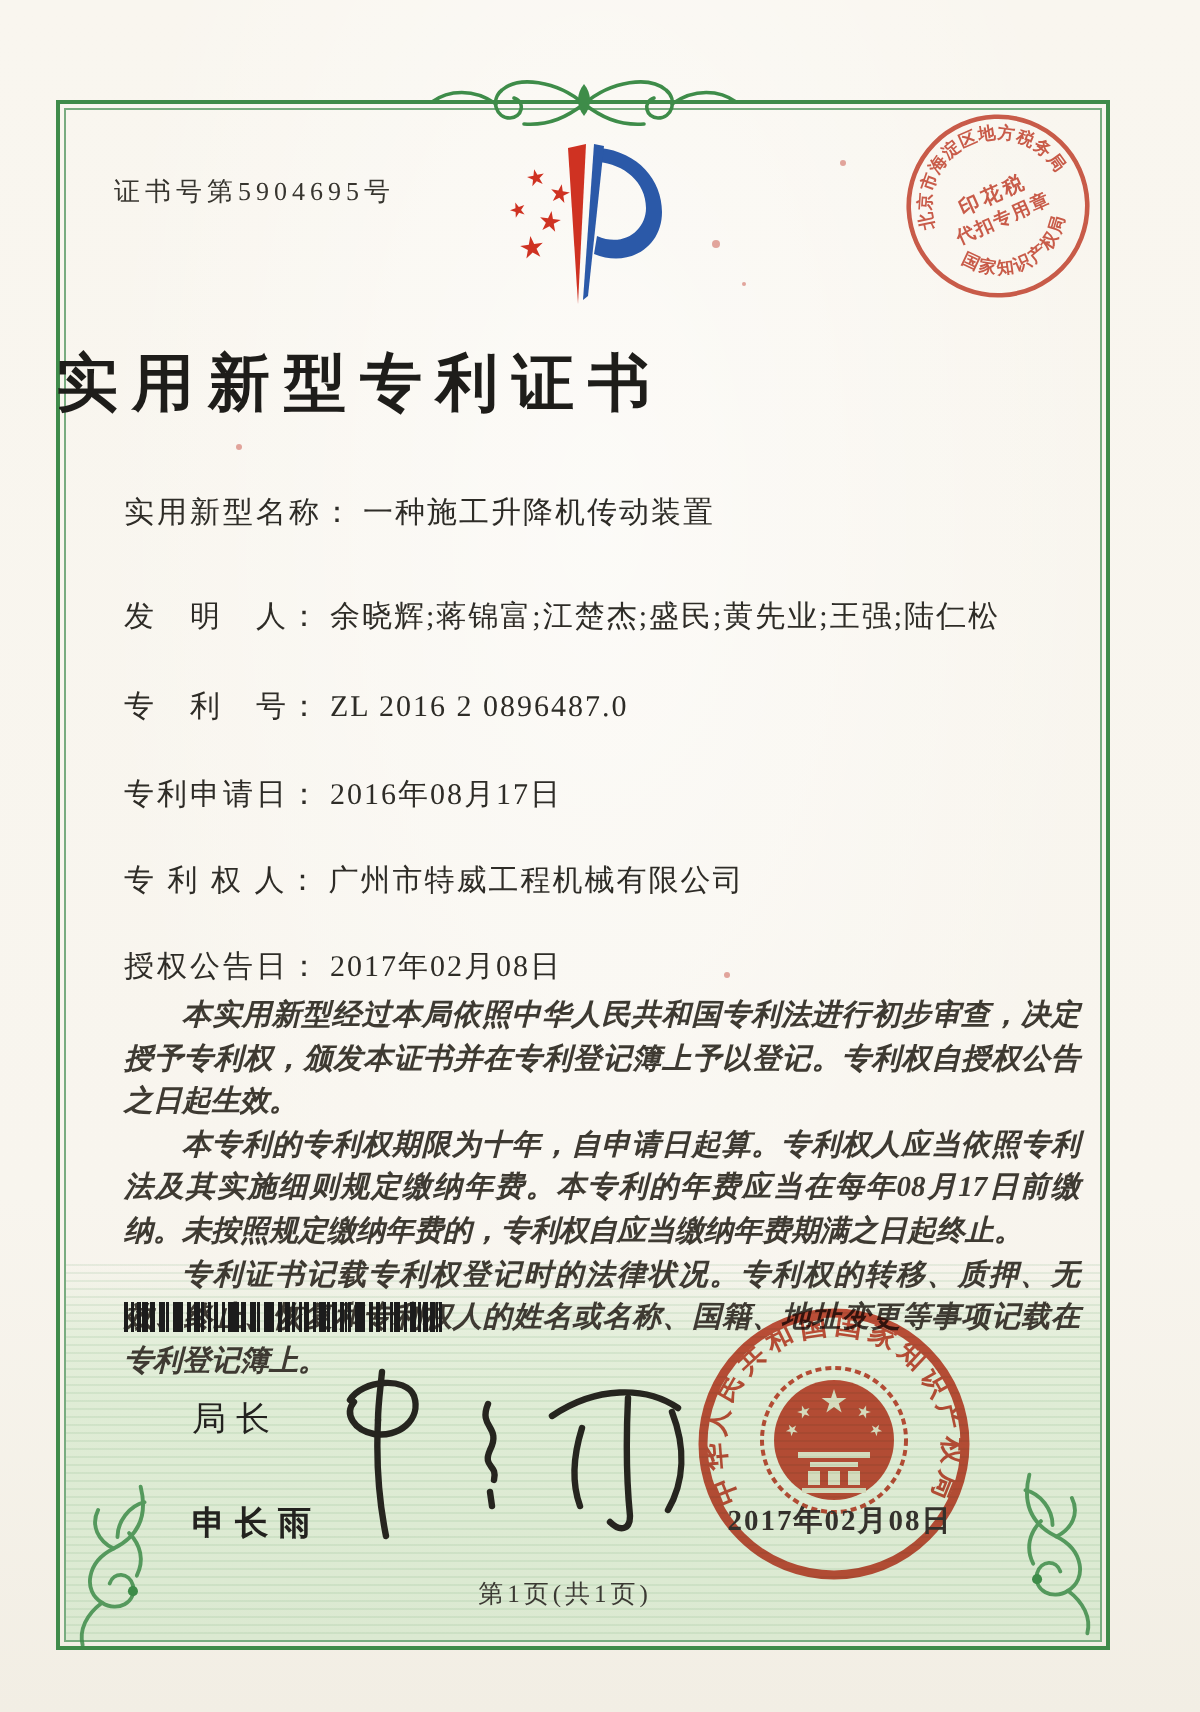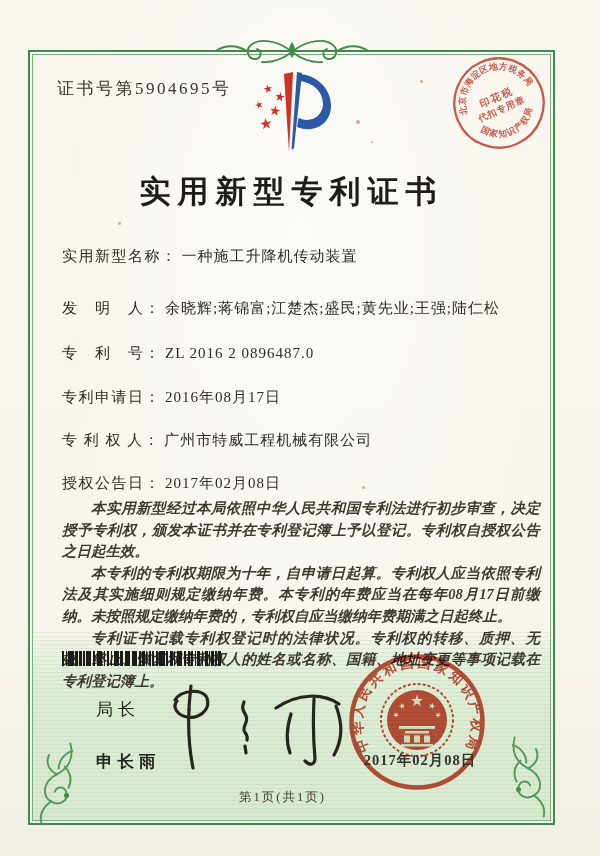--- a/index.html
+++ b/index.html
@@ -23,26 +23,26 @@
     position:absolute; left:3px; top:580px; right:3px; bottom:3px;
     background:
       repeating-linear-gradient(180deg, rgba(106,164,110,.13) 0 1px, rgba(106,164,110,0) 1px 4px),
       linear-gradient(180deg, rgba(224,238,216,0) 0%, rgba(223,237,214,.75) 18%, #dfecd5 38%, #dbe9d1 100%);
   }
   .flourish-top{position:absolute; left:50%; top:-16px; transform:translateX(-50%); width:176px; height:32px;}
   .corner{position:absolute; width:58px; height:88px;}
   .corner.bl{left:-8px; bottom:-4px;}
   .corner.br{right:-10px; bottom:2px; transform:scaleX(-1);}
   
-  .cert-no{position:absolute; left:57px; top:77px; font-size:17px; letter-spacing:2.5px; color:#37352f;}
+  .cert-no{position:absolute; left:57px; top:87px; font-size:13px; letter-spacing:2.5px; color:#37352f;}
   .tax-stamp{position:absolute; left:451px; top:55px; width:96px; height:96px; transform:rotate(-24deg); opacity:.88;}
   .tax-stamp text{fill:#c24632; font-family:"Liberation Serif",serif; font-weight:700;}
   .logo{position:absolute; left:242px; top:64px; width:94px; height:102px;}
   .title{
-    position:absolute; left:28px; top:171px; width:527px; text-align:center;
+    position:absolute; left:28px; top:171px; width:527px; text-align:left;
     font-size:31px; font-weight:700; letter-spacing:7px; color:#1e1d1a;
   }
   
   .field{position:absolute; left:62px; width:470px; font-size:15px; color:#2e2c27; white-space:nowrap;}
   .flabel{letter-spacing:1.5px;}
   .fvalue{letter-spacing:1px; margin-left:4px;}
   
   .body-text{
     position:absolute; left:62px; top:498px; width:478px;
     font-size:14.5px; line-height:21.6px; text-align:justify; color:#3e3a32;

